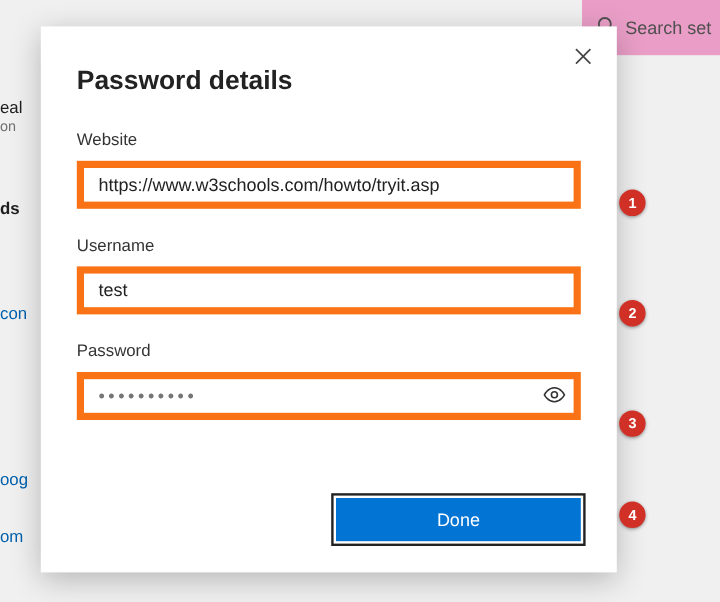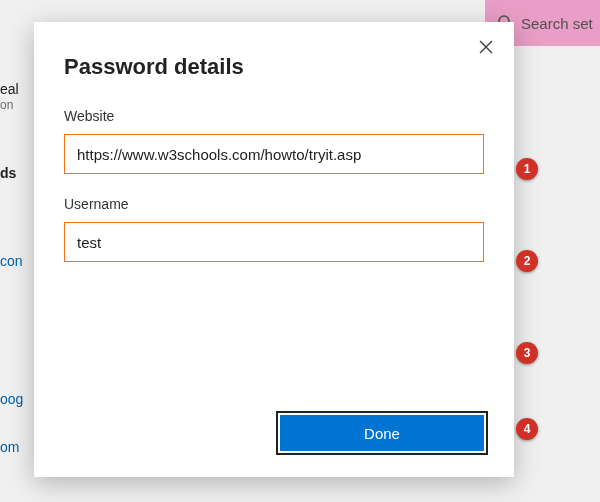--- a/index.html
+++ b/index.html
@@ -80,21 +80,21 @@
   }
   .field { margin-bottom: 22px; }
   .field-label {
     font-size: 14px;
     color: #333;
     margin-bottom: 10px;
   }
   .text-input {
     width: 100%;
     height: 40px;
-    border: 1px solid #f97316;
+    border: 6px solid #f97316;
     padding: 0 12px;
     font-size: 15px;
     font-family: inherit;
     color: #222;
     background: #fff;
   }
   .pw-wrap { position: relative; }
   .pw-input { padding-right: 44px; letter-spacing: 3px; color:#888; }
   .eye-btn {
     position: absolute;
@@ -184,20 +184,34 @@
   <div class="field">
     <div class="field-label">Website</div>
     <input type="text" class="text-input" value="https://www.w3schools.com/howto/tryit.asp" style="">
   </div>
 
   <div class="field">
     <div class="field-label">Username</div>
     <input type="text" class="text-input" value="test" style="">
   </div>
 
+  <div class="field">
+    <div class="field-label">Password</div>
+    <div class="pw-wrap">
+      <input type="password" class="text-input pw-input" placeholder="••••••••••" style="">
+      <button class="eye-btn" title="Show password">
+        <span>
+          <svg viewBox="0 0 24 24" fill="none" stroke="currentColor" stroke-width="1.6">
+            <path d="M2 12s3.5-7 10-7 10 7 10 7-3.5 7-10 7S2 12 2 12z"></path>
+            <circle cx="12" cy="12" r="3"></circle>
+          </svg>
+        </span>
+      </button>
+    </div>
+  </div>
 
   <div class="dlg-footer">
     <button class="done-btn">Done</button>
   </div>
 </div>
 
 <div class="annot annot1">1</div>
 <div class="annot annot2">2</div>
 <div class="annot annot3">3</div>
 <div class="annot annot4">4</div>

